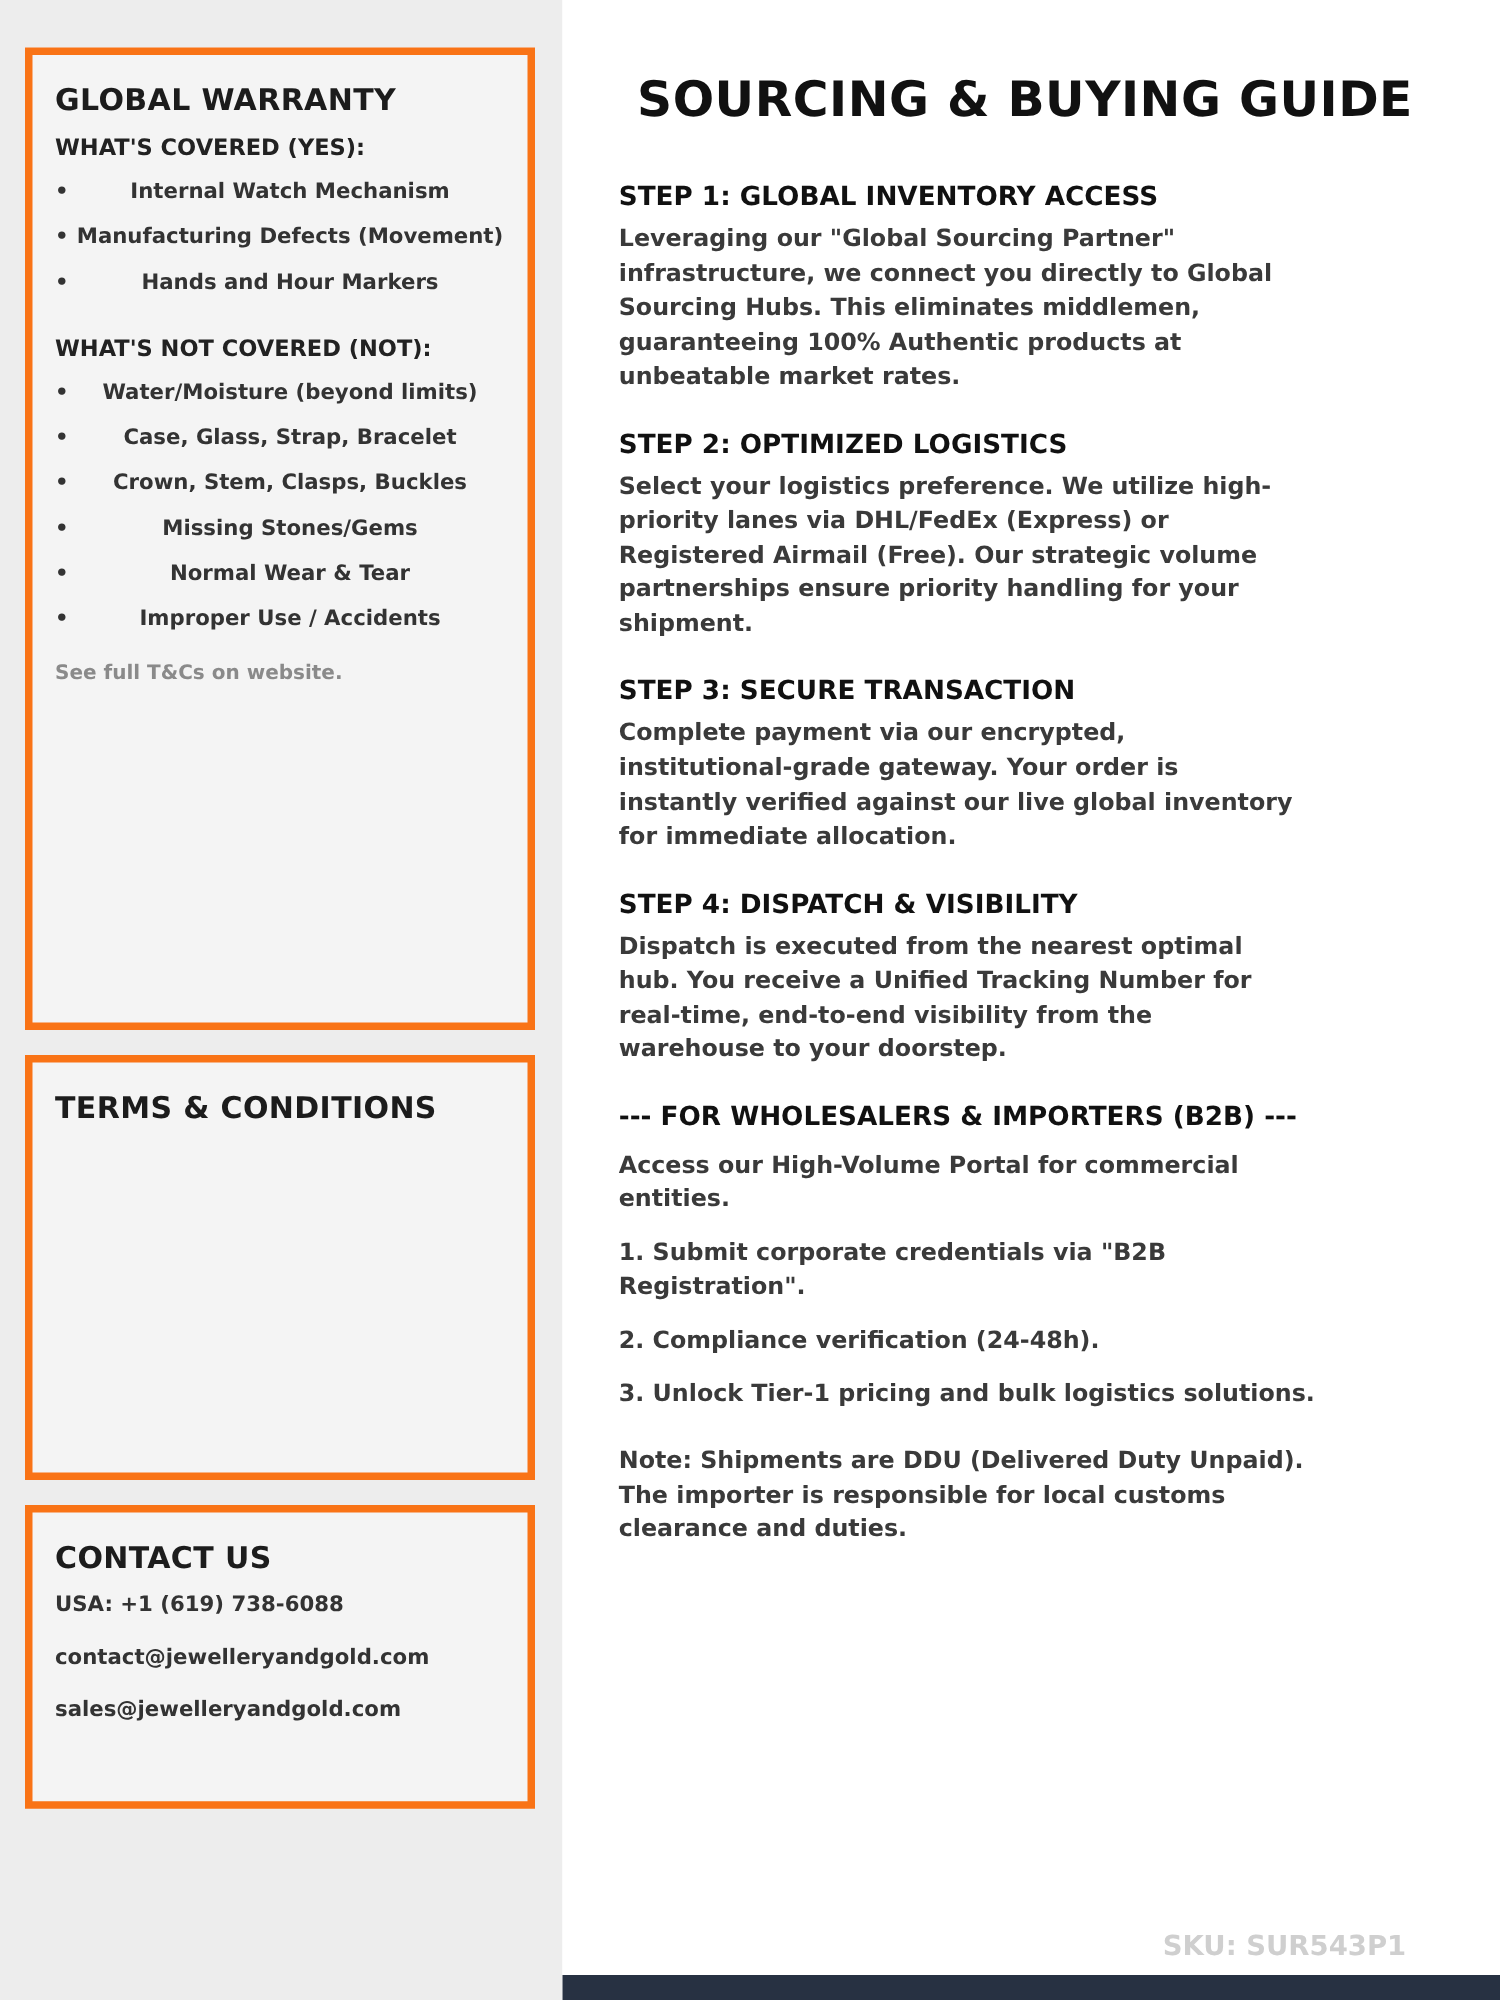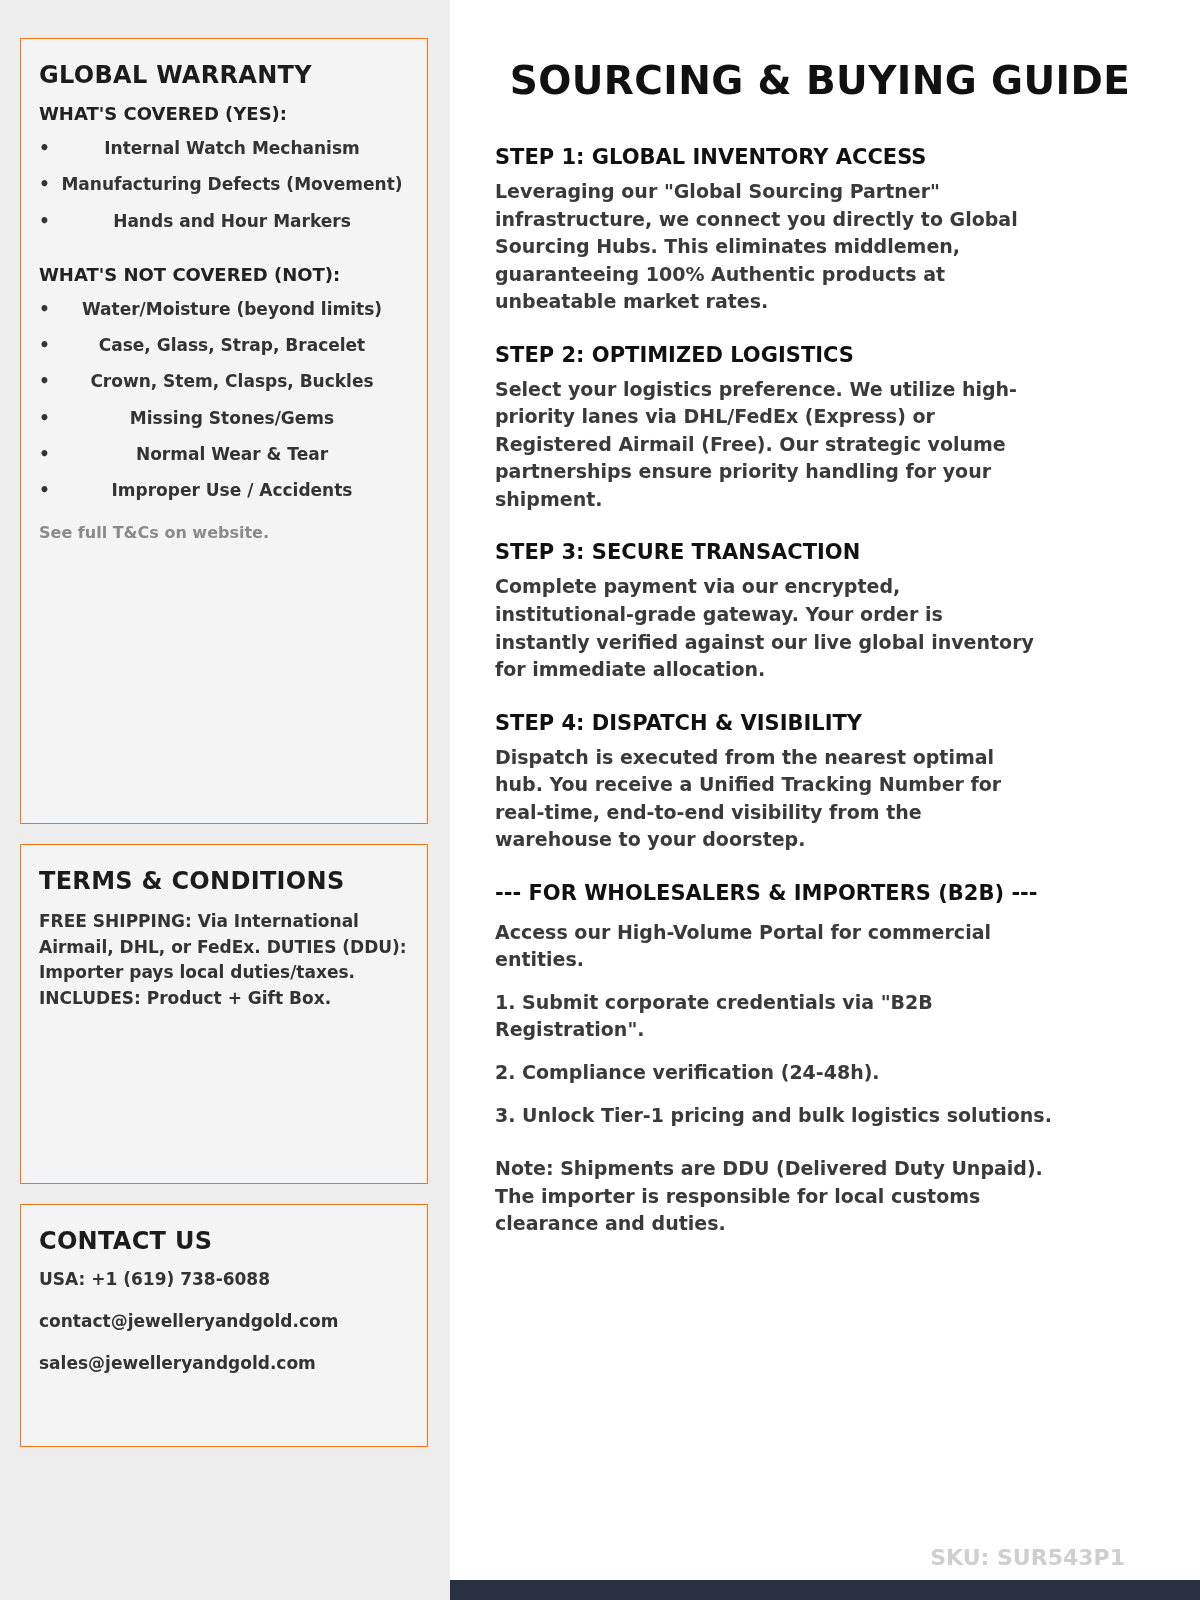--- a/index.html
+++ b/index.html
@@ -16,21 +16,21 @@
   
   .sidebar {
     position: absolute;
     left: 0; top: 0; bottom: 0;
     width: 450px;
     background: #ededed;
     padding: 38px 20px 0 20px;
   }
   .box {
     background: #f4f4f4;
-    border: 1px solid #f97316;
+    border: 6px solid #f97316;
     width: 408px;
     padding: 22px 18px;
     margin-bottom: 20px;
   }
   .box-warranty { height: 786px; }
   .box-terms { height: 340px; }
   .box-contact { height: 243px; }
 
   .box h2 {
     font-size: 24px;
@@ -153,21 +153,20 @@
         <li>Crown, Stem, Clasps, Buckles</li>
         <li>Missing Stones/Gems</li>
         <li>Normal Wear &amp; Tear</li>
         <li>Improper Use / Accidents</li>
       </ul>
       <p class="footnote">See full T&amp;Cs on website.</p>
     </section>
 
     <section class="box box-terms">
       <h2>TERMS &amp; CONDITIONS</h2>
-      <p class="terms-body">FREE SHIPPING: Via International Airmail, DHL, or FedEx.  DUTIES (DDU): Importer pays local duties/taxes.  INCLUDES: Product + Gift Box.</p>
     </section>
 
     <section class="box box-contact">
       <h2>CONTACT US</h2>
       <p class="contact-line">USA: +1 (619) 738-6088</p>
       <p class="contact-line">contact@jewelleryandgold.com</p>
       <p class="contact-line">sales@jewelleryandgold.com</p>
     </section>
 
   </aside>

